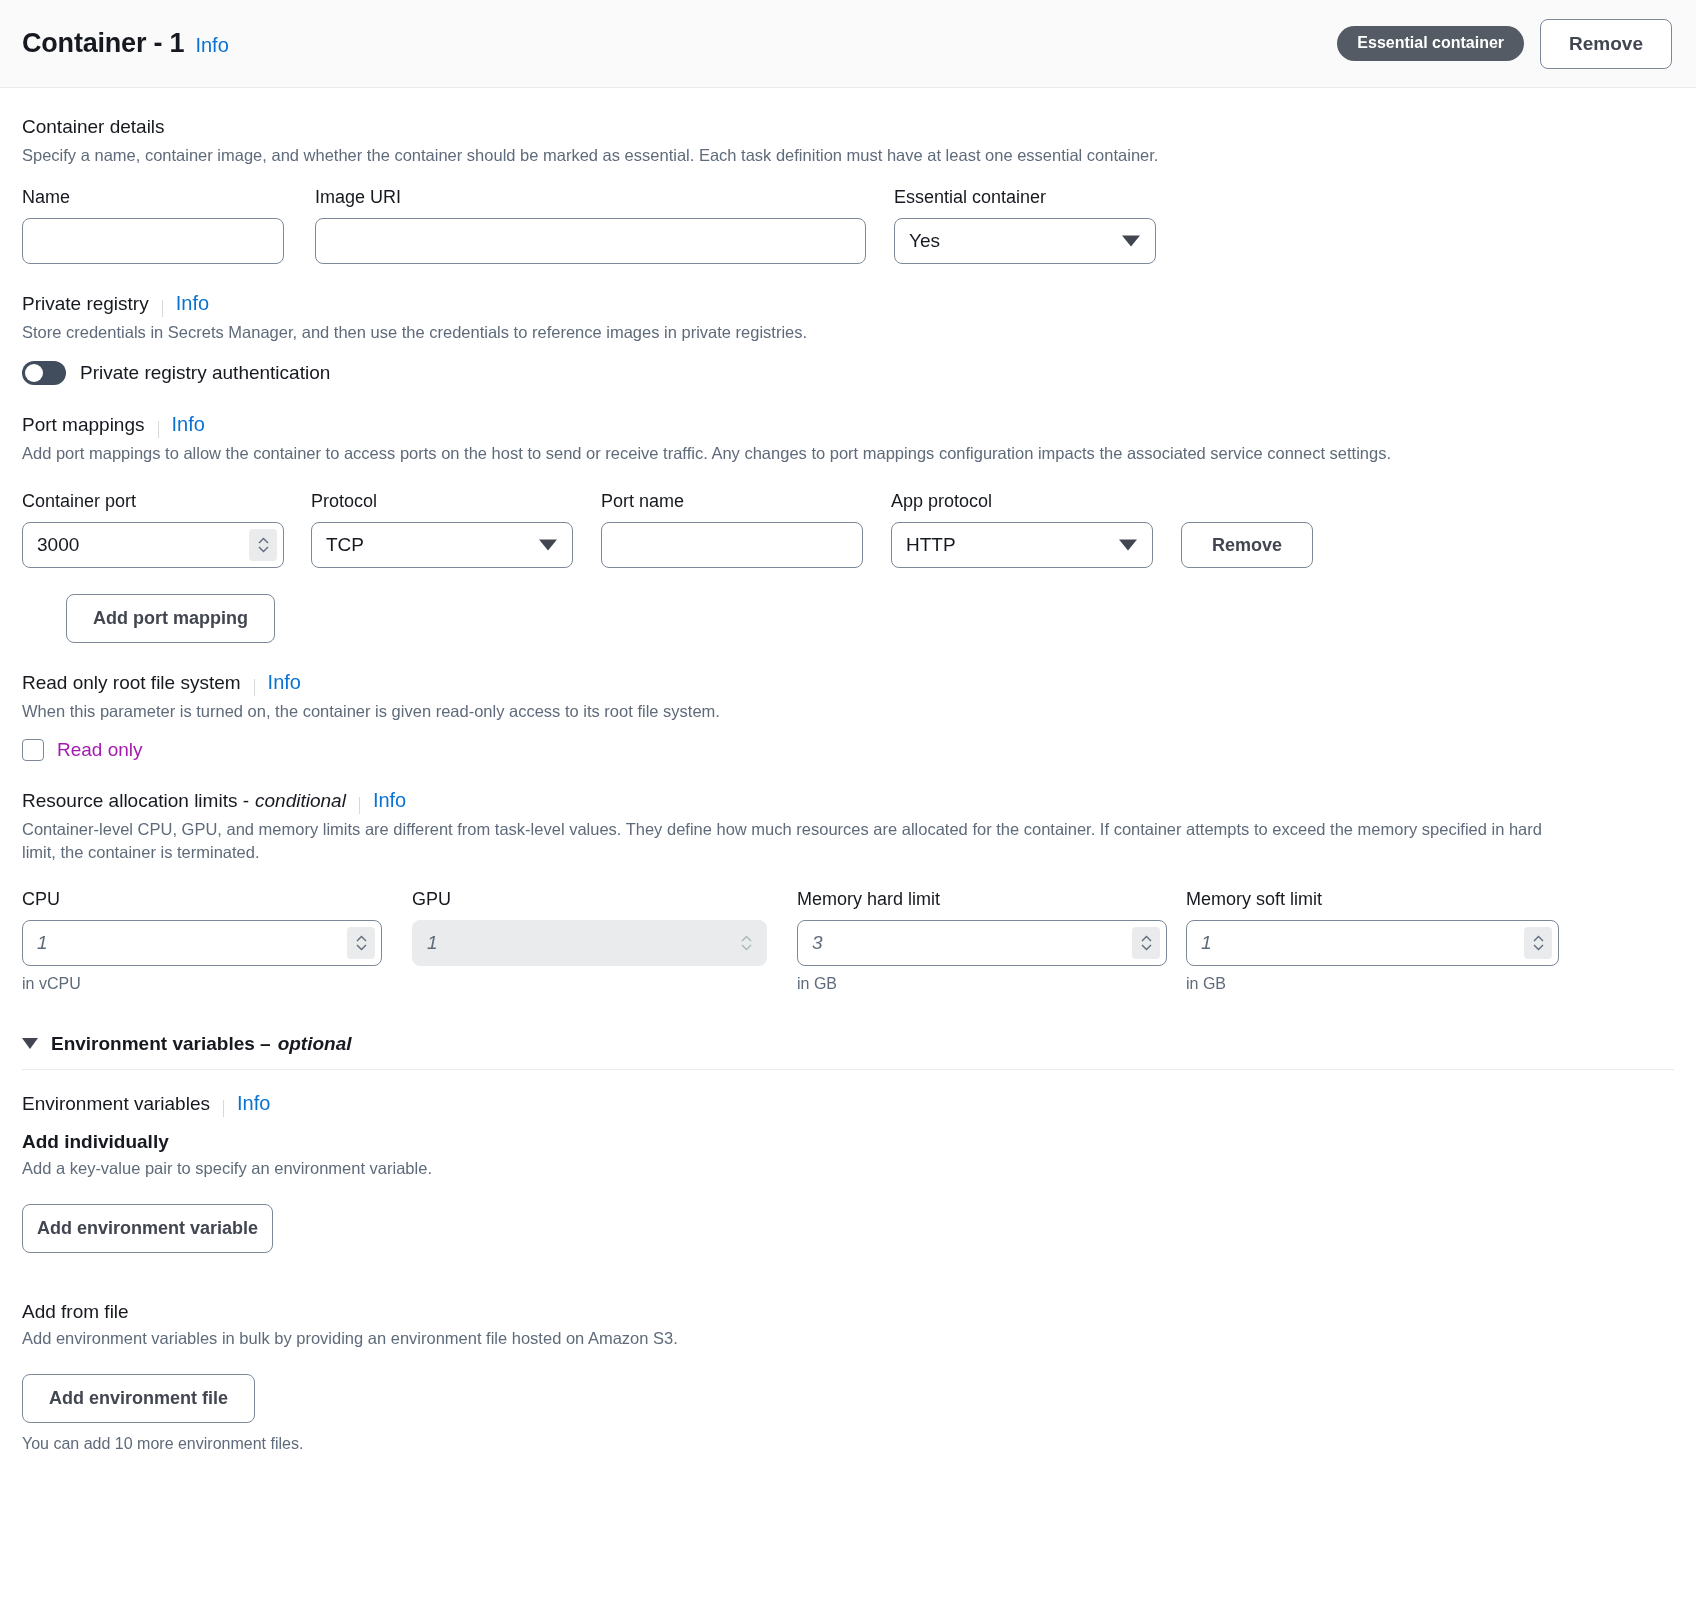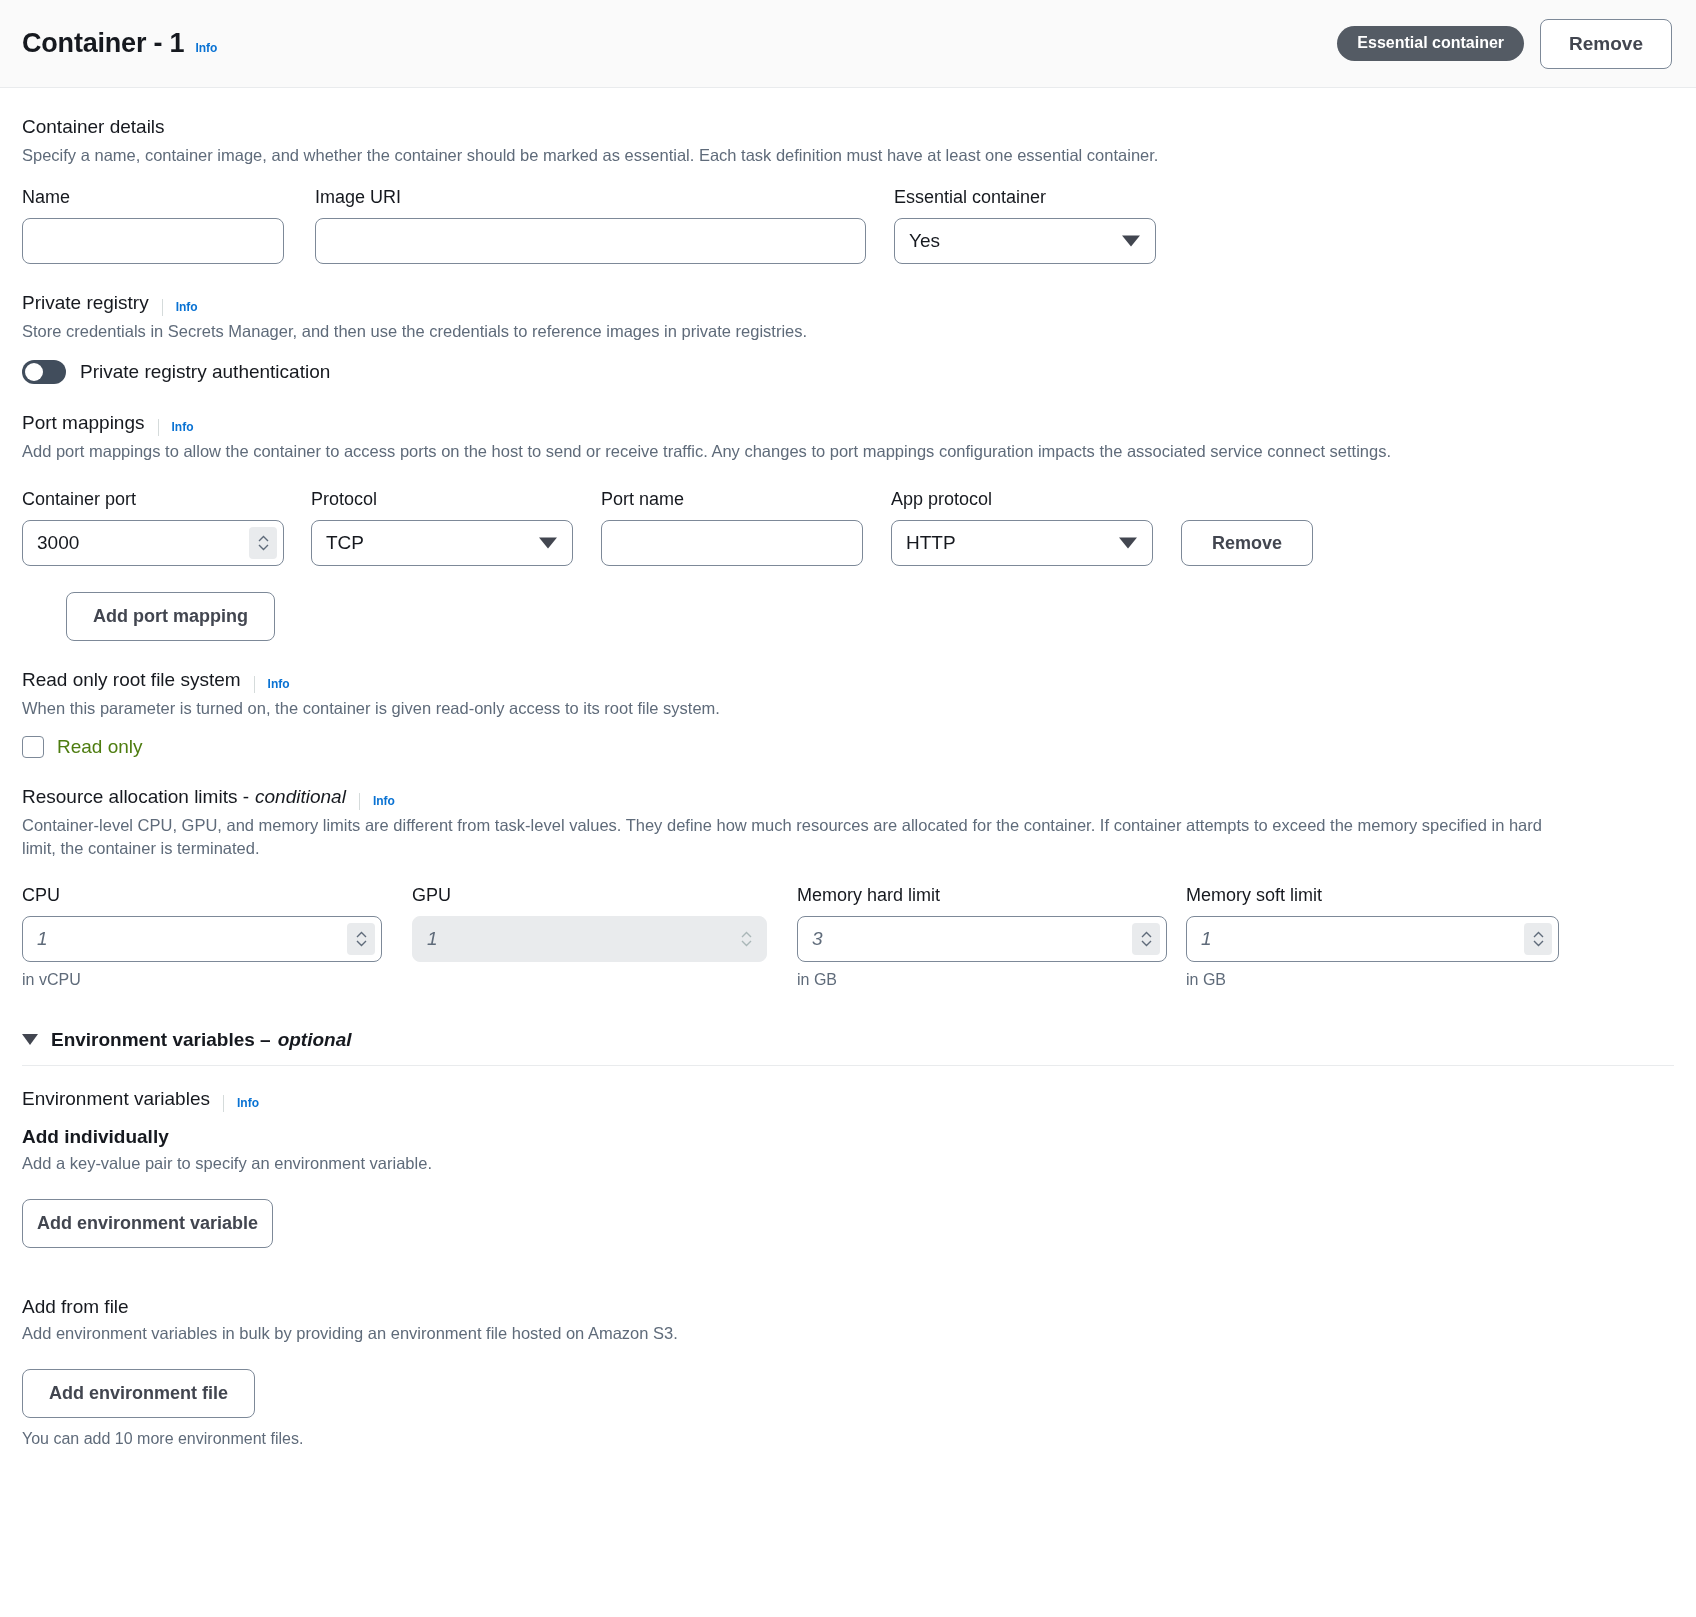--- a/index.html
+++ b/index.html
@@ -22,23 +22,23 @@
     padding: 0 24px 0 22px;
   }
   .header-left { display: flex; align-items: baseline; gap: 11px; }
   .panel-title {
     font-size: 27px;
     font-weight: bold;
     color: #16191f;
     letter-spacing: -0.2px;
   }
   .info-link {
-    font-size: 12px;
+    font-size: 20px;
     color: #0972d3;
-    font-weight: bold;
+    font-weight: normal;
     cursor: pointer;
   }
   .header-right { display: flex; align-items: center; gap: 16px; }
   .badge-essential {
     background: #545b64;
     color: #ffffff;
     font-size: 16px;
     font-weight: bold;
     border-radius: 18px;
     padding: 8px 20px 9px;
@@ -175,21 +175,21 @@
   
   .check-row { display: flex; align-items: center; gap: 13px; margin-top: 15px; }
   .checkbox {
     width: 22px; height: 22px;
     border: 1.6px solid #7d8998;
     border-radius: 4px;
     background: #ffffff;
     cursor: pointer;
     flex: none;
   }
-  .check-label { font-size: 19px; color: #4d7c0f; }
+  .check-label { font-size: 19px; color: #a21caf; }
 
   
   .expandable-head {
     display: flex;
     align-items: center;
     gap: 13px;
     cursor: pointer;
     padding-bottom: 14px;
   }
   .tri {

